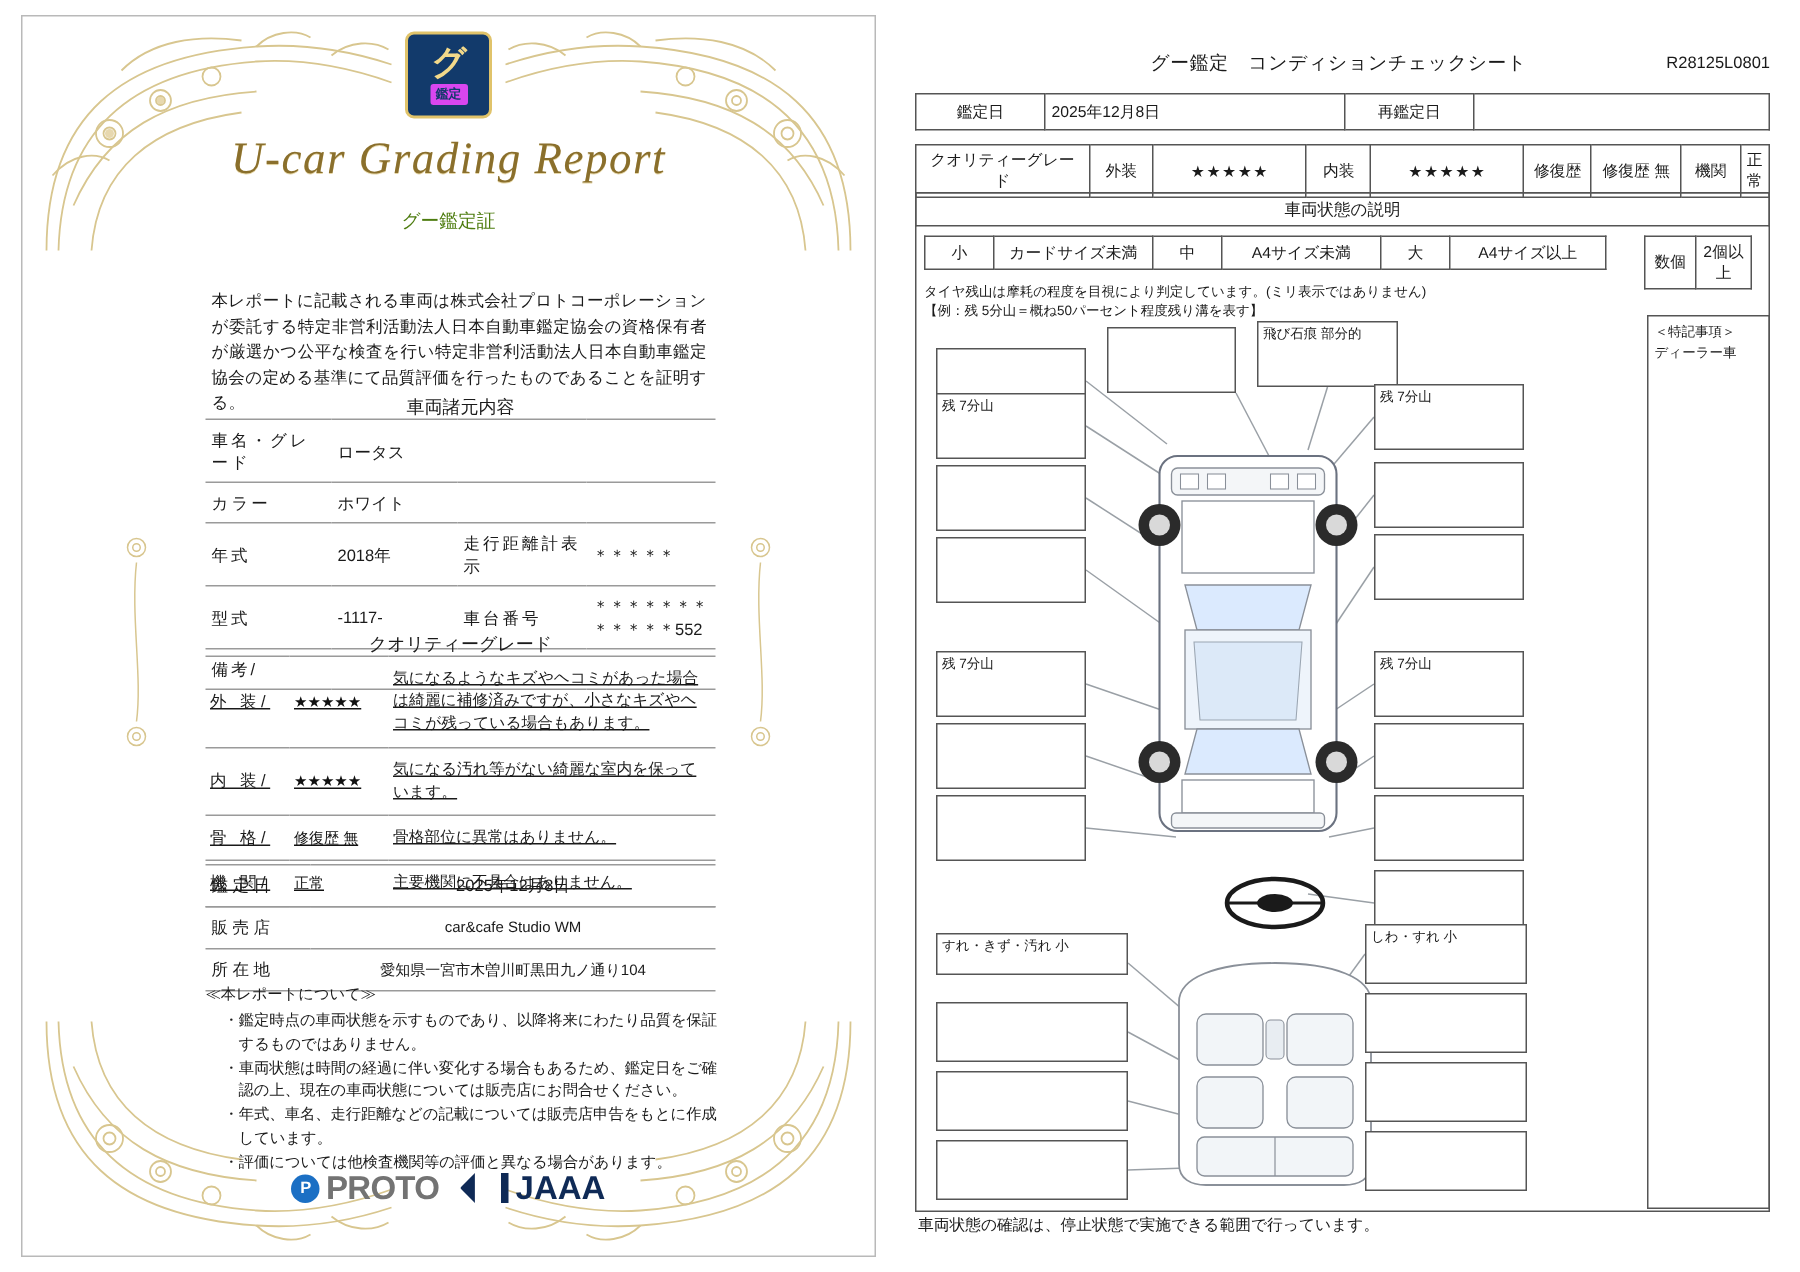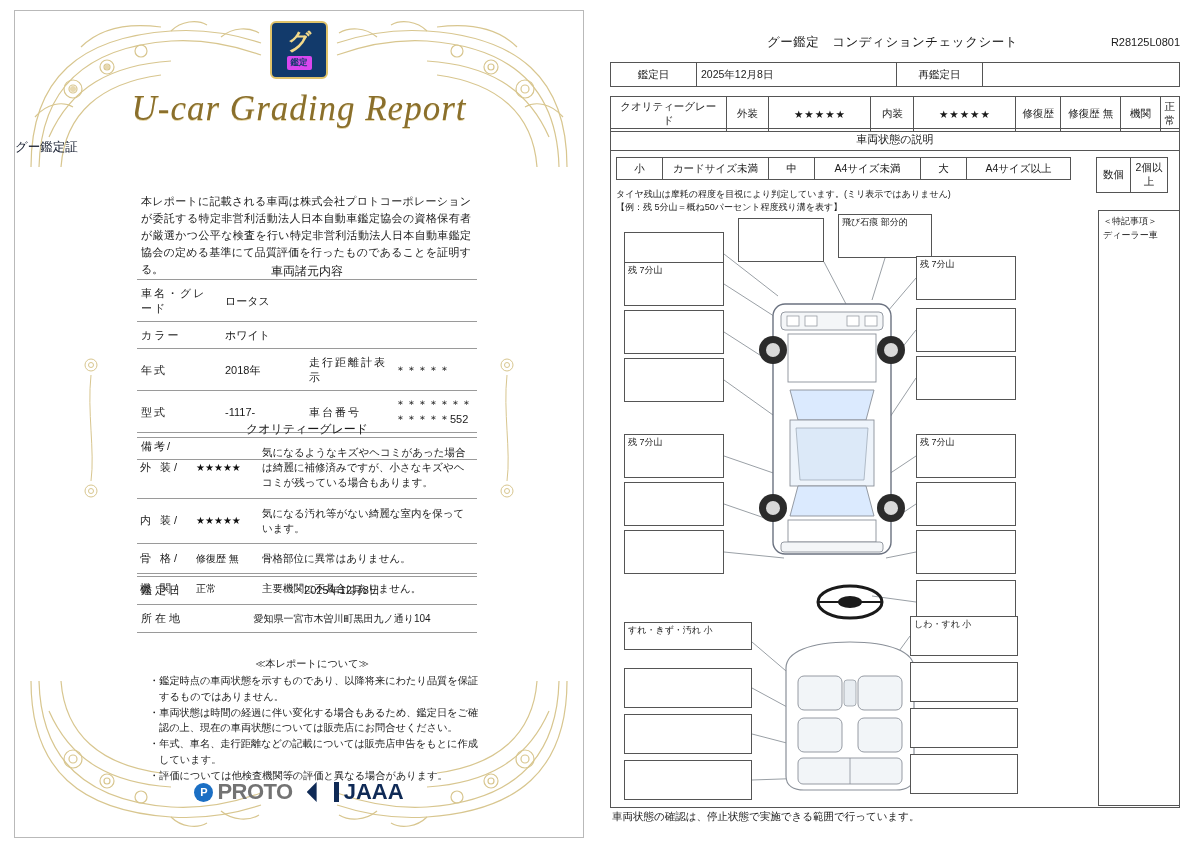--- a/index.html
+++ b/index.html
@@ -43,28 +43,28 @@
   .logo-badge .kantei {
     font-size:8.5px; background:#d946ef; color:#123a6b;
     padding:1px 4px; margin-top:3px; border-radius:2px; font-weight:bold;
   }
 
   .title-main {
     position:absolute; left:0; right:0; top:78px;
     text-align:center;
     font-family:"Liberation Serif", serif;
     font-style:italic;
-    font-size:35px;
+    font-size:30px;
     color:#8a6f2c;
     letter-spacing:1px;
     text-shadow: 0 1px 0 #e6d7a8;
   }
   .title-sub {
     position:absolute; left:0; right:0; top:128px;
-    font-size:12.5px; color:#0f172a;
+    text-align:center; font-size:12.5px; color:#4d7c0f;
   }
 
   .intro {
     position:absolute; left:126px; top:182px; width:330px;
     font-size:11px; line-height:1.55; color:#1a1a1a; text-align:justify;
   }
 
   .sec-title {
     position:absolute; font-size:12px; text-align:center; width:340px; left:122px;
   }
@@ -84,42 +84,42 @@
   table.kv tr:first-child td { border-top:1px solid #9a9a9a; }
   .lbl { width:84px; letter-spacing:2px; }
   .val { }
 
   .qg-table {
     position:absolute; left:122px; top:426px; width:340px;
     border-collapse:collapse; font-size:11px;
   }
   .qg-table td {
     border-bottom:1px solid #9a9a9a;
-    padding:7px 3px; vertical-align:middle;
+    padding:7px 3px; vertical-align:middle;text-decoration:underline;
   }
   .qg-table tr:first-child td { border-top:1px solid #9a9a9a; }
   .qg-lbl { width:56px; letter-spacing:3px; }
   .qg-star { width:66px; color:#111; font-size:10px; letter-spacing:0px; }
   .qg-txt { font-size:10.5px; line-height:1.45; }
 
   .info-table {
     position:absolute; left:122px; top:565px; width:340px;
     border-collapse:collapse; font-size:11px;
   }
   .info-table td { border-bottom:1px solid #9a9a9a; padding:6px 4px; }
   .info-table tr:first-child td { border-top:1px solid #9a9a9a; }
   .info-lbl { width:70px; letter-spacing:3px; }
   .info-val { text-align:center; }
   .info-val.small { font-size:10px; }
 
   .notes {
     position:absolute; left:122px; top:645px; width:350px;
     font-size:10.2px; line-height:1.5;
   }
-  .notes .nt-title { margin-bottom:2px;text-align:center; }
+  .notes .nt-title { margin-bottom:2px; }
   .notes ul { margin:0; padding-left:12px; list-style:none; }
   .notes li { margin-bottom:1px; text-indent:-10px; padding-left:10px; }
   .notes li:before { content:"・"; }
 
   .brands {
     position:absolute; left:0; right:0; bottom:32px;
     display:flex; align-items:center; justify-content:center; gap:14px;
   }
   .proto { display:flex; align-items:center; gap:4px; }
   .proto .dot {
@@ -361,20 +361,24 @@
           <td class="qg-txt">主要機関に不具合はありません。</td>
         </tr>
       </tbody>
         </table>
 
       <table class="info-table">
         <tbody>
             <tr>
           <td class="info-lbl">鑑定日</td>
           <td class="info-val">2025年12月8日</td>
+        </tr>
+        <tr>
+          <td class="info-lbl">販売店</td>
+          <td class="info-val small">car&amp;cafe  Studio  WM</td>
         </tr>
         <tr>
           <td class="info-lbl">所在地</td>
           <td class="info-val small">愛知県一宮市木曽川町黒田九ノ通り104</td>
         </tr>
       </tbody>
         </table>
 
       <div class="notes">
         <div class="nt-title">≪本レポートについて≫</div>

